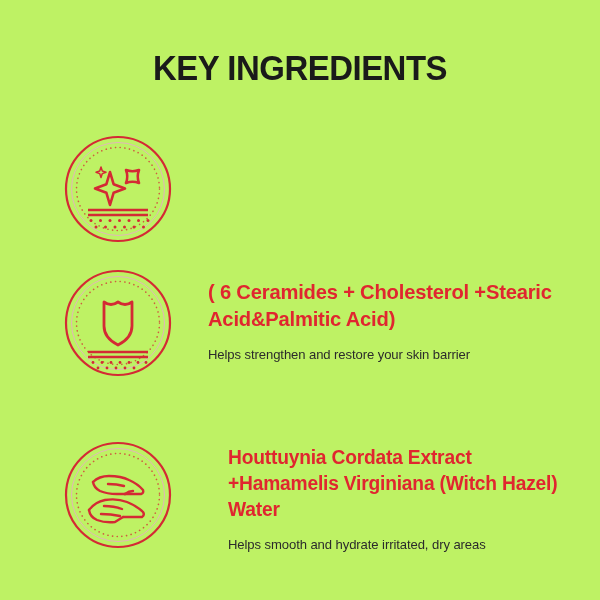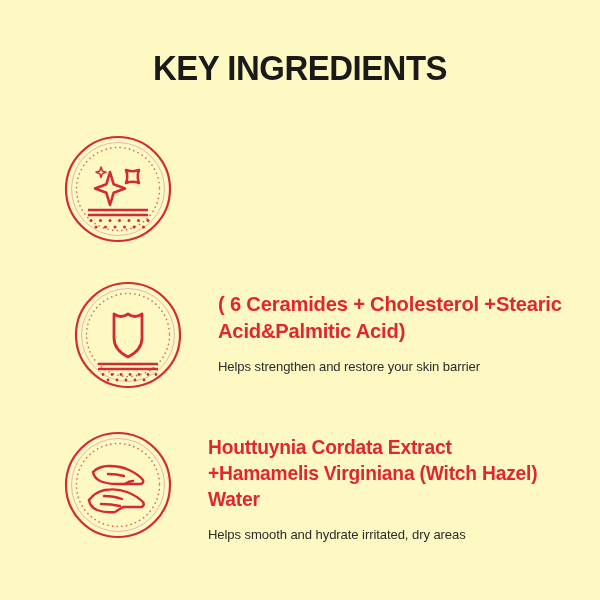--- a/index.html
+++ b/index.html
@@ -13,21 +13,21 @@
   body {
     font-family: "Liberation Sans", sans-serif;
     -webkit-font-smoothing: antialiased;
     overflow: hidden;
   }
 
   .page {
     position: relative;
     width: 600px;
     height: 600px;
-    background: #fef9c3;
+    background: #bef264;
   }
 
   
   .title {
     position: absolute;
     top: 48px;
     left: 0;
     width: 600px;
     text-align: center;
     font-family: "Liberation Sans", sans-serif;
@@ -41,22 +41,22 @@
   
   .row {
     position: absolute;
     left: 0;
     width: 600px;
     display: flex;
     align-items: flex-start;
   }
 
   #row-0 { top: 134px; }
-  #row-1 { top: 280px; justify-content: center; }
-  #row-2 { top: 430px; }
+  #row-1 { top: 268px; }
+  #row-2 { top: 440px; justify-content: space-between; }
 
   .icon-wrap {
     position: relative;
     width: 110px;
     height: 110px;
     margin-left: 63px;
     flex: 0 0 110px;
   }
 
   .icon-wrap svg { display: block; width: 110px; height: 110px; }

